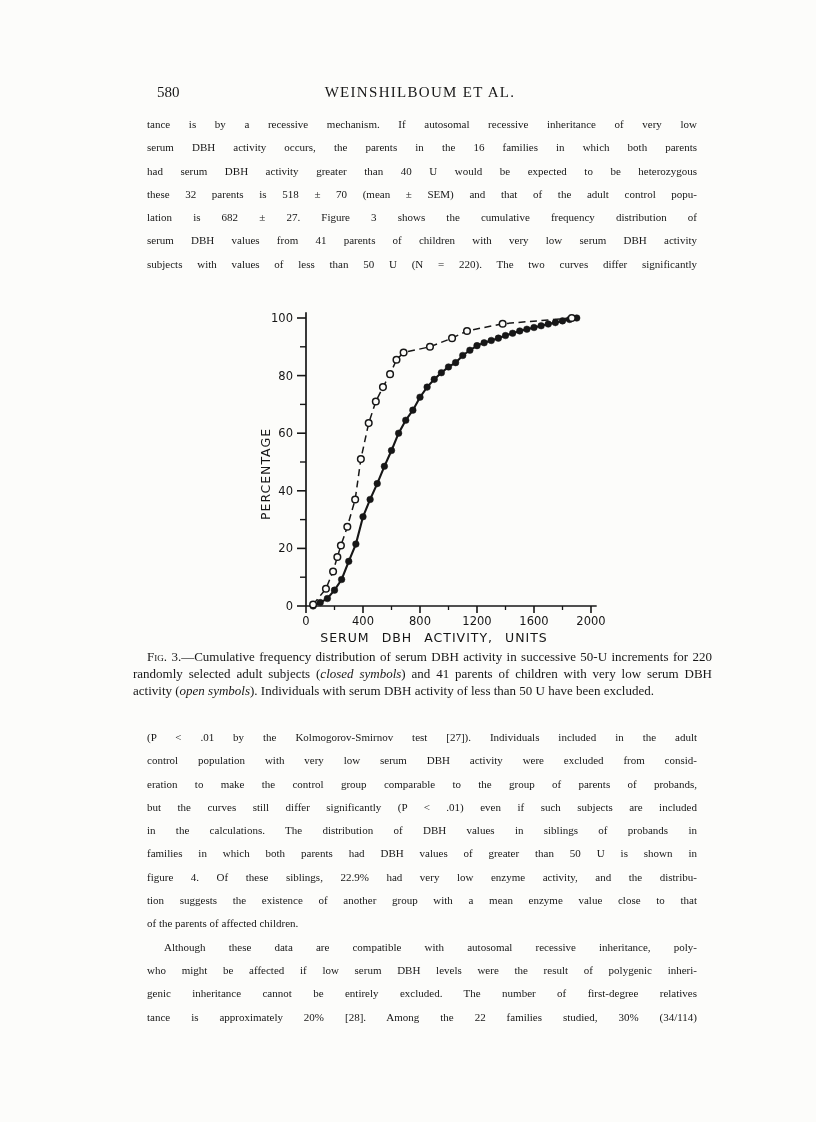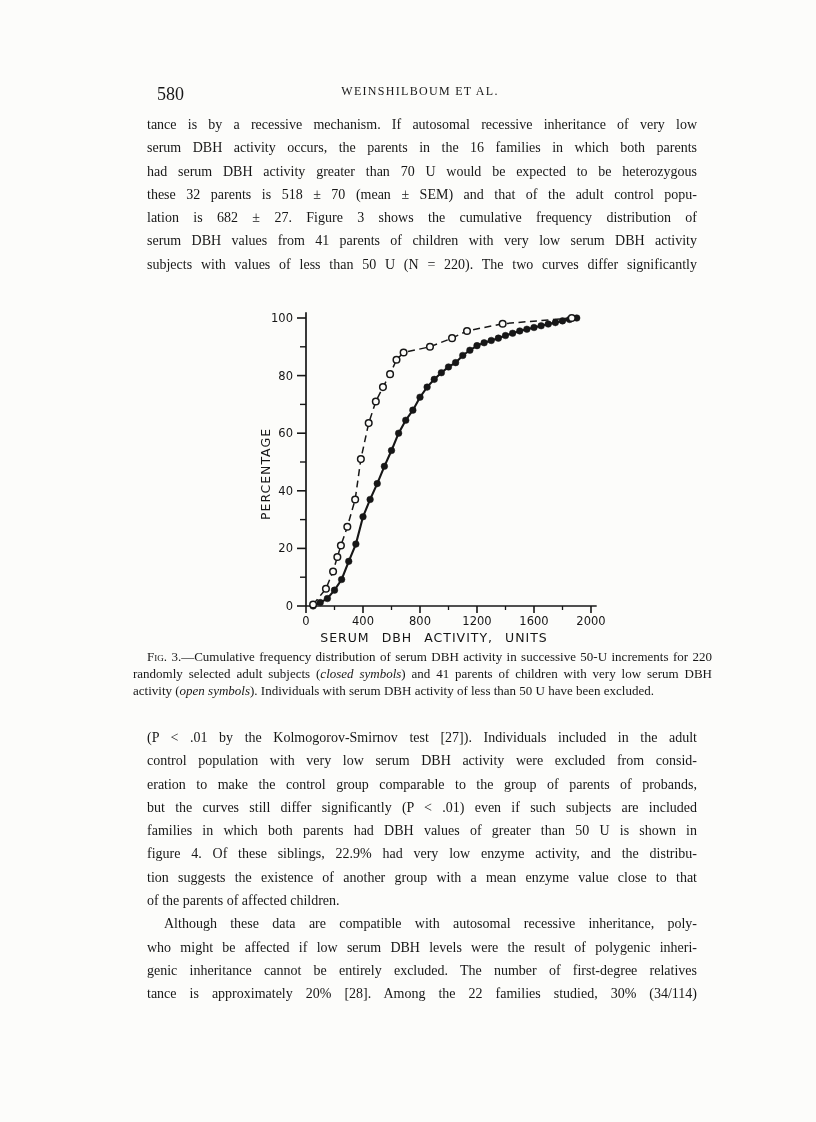--- a/index.html
+++ b/index.html
@@ -7,24 +7,24 @@
     width:816px;height:1122px;
     background:#fcfcfa;
     font-family:"Liberation Serif",serif;
     color:#171717;
     position:relative;
     overflow:hidden;
   }
   .page{position:absolute;inset:0;}
   
   .header{position:absolute;top:84px;left:147px;width:550px;height:22px;}
-  .pageno{position:absolute;left:10px;top:0;font-size:18px;}
-  .runtitle{position:absolute;left:0;right:4px;top:0;text-align:center;font-size:12px;letter-spacing:1.3px;}
+  .pageno{position:absolute;left:10px;top:0;font-size:15px;}
+  .runtitle{position:absolute;left:0;right:4px;top:0;text-align:center;font-size:15px;letter-spacing:1.3px;}
   
-  .para{position:absolute;left:147px;width:550px;font-size:14px;line-height:23.3px;}
+  .para{position:absolute;left:147px;width:550px;font-size:11px;line-height:23.3px;}
   .p1{top:113px;}
   .p23{top:726px;}
   .ln{text-align:justify;text-align-last:justify;white-space:normal;}
   .ln.end{text-align-last:left;}
   .ln.indent{text-indent:17px;}
   
   .fig{position:absolute;left:254px;top:306px;width:352px;height:344px;}
   .fig svg{display:block;}
   .fig text{font-family:"DejaVu Sans","Liberation Sans",sans-serif;fill:#151515;}
   .fig .tick{font-size:11.5px;}
@@ -43,21 +43,21 @@
 <div class="page">
 
   <div class="header">
     <span class="pageno">580</span>
     <span class="runtitle">WEINSHILBOUM ET AL.</span>
   </div>
 
   <section class="para p1">
     <div class="ln">tance is by a recessive mechanism. If autosomal recessive inheritance of very low</div>
     <div class="ln">serum DBH activity occurs, the parents in the 16 families in which both parents</div>
-    <div class="ln">had serum DBH activity greater than 70 U would be expected to be heterozygous</div>
+    <div class="ln">had serum DBH activity greater than 40 U would be expected to be heterozygous</div>
     <div class="ln">these 32 parents is 518 ± 70 (mean ± SEM) and that of the adult control popu-</div>
     <div class="ln">lation is 682 ± 27. Figure 3 shows the cumulative frequency distribution of</div>
     <div class="ln">serum DBH values from 41 parents of children with very low serum DBH activity</div>
     <div class="ln">subjects with values of less than 50 U (N = 220). The two curves differ significantly</div>
   </section>
 
   <figure class="fig" style="margin:0">
     <svg id="chart-svg" width="352" height="344" viewBox="0 0 352 344">
         <g>
           <line x1="52" y1="6.240000000000009" x2="52" y2="300" stroke="#171717" stroke-width="1.7"></line>
@@ -167,20 +167,21 @@
       </svg>
   </figure>
 
   <div class="caption"><span class="figlab">Fig. 3.</span><span>—Cumulative frequency distribution of serum DBH activity in successive 50-U increments for 220 randomly selected adult subjects (</span><i>closed symbols</i><span>) and 41 parents of children with very low serum DBH activity (</span><i>open symbols</i><span>). Individuals with serum DBH activity of less than 50 U have been excluded.</span></div>
 
   <section class="para p23">
     <div class="ln">(P &lt; .01 by the Kolmogorov-Smirnov test [27]). Individuals included in the adult</div>
     <div class="ln">control population with very low serum DBH activity were excluded from consid-</div>
     <div class="ln">eration to make the control group comparable to the group of parents of probands,</div>
     <div class="ln">but the curves still differ significantly (P &lt; .01) even if such subjects are included</div>
+    <div class="ln">in the calculations. The distribution of DBH values in siblings of probands in</div>
     <div class="ln">families in which both parents had DBH values of greater than 50 U is shown in</div>
     <div class="ln">figure 4. Of these siblings, 22.9% had very low enzyme activity, and the distribu-</div>
     <div class="ln">tion suggests the existence of another group with a mean enzyme value close to that</div>
     <div class="ln end">of the parents of affected children.</div>
     <div class="ln indent">Although these data are compatible with autosomal recessive inheritance, poly-</div>
     <div class="ln">who might be affected if low serum DBH levels were the result of polygenic inheri-</div>
     <div class="ln">genic inheritance cannot be entirely excluded. The number of first-degree relatives</div>
     <div class="ln">tance is approximately 20% [28]. Among the 22 families studied, 30% (34/114)</div>
   </section>
 

